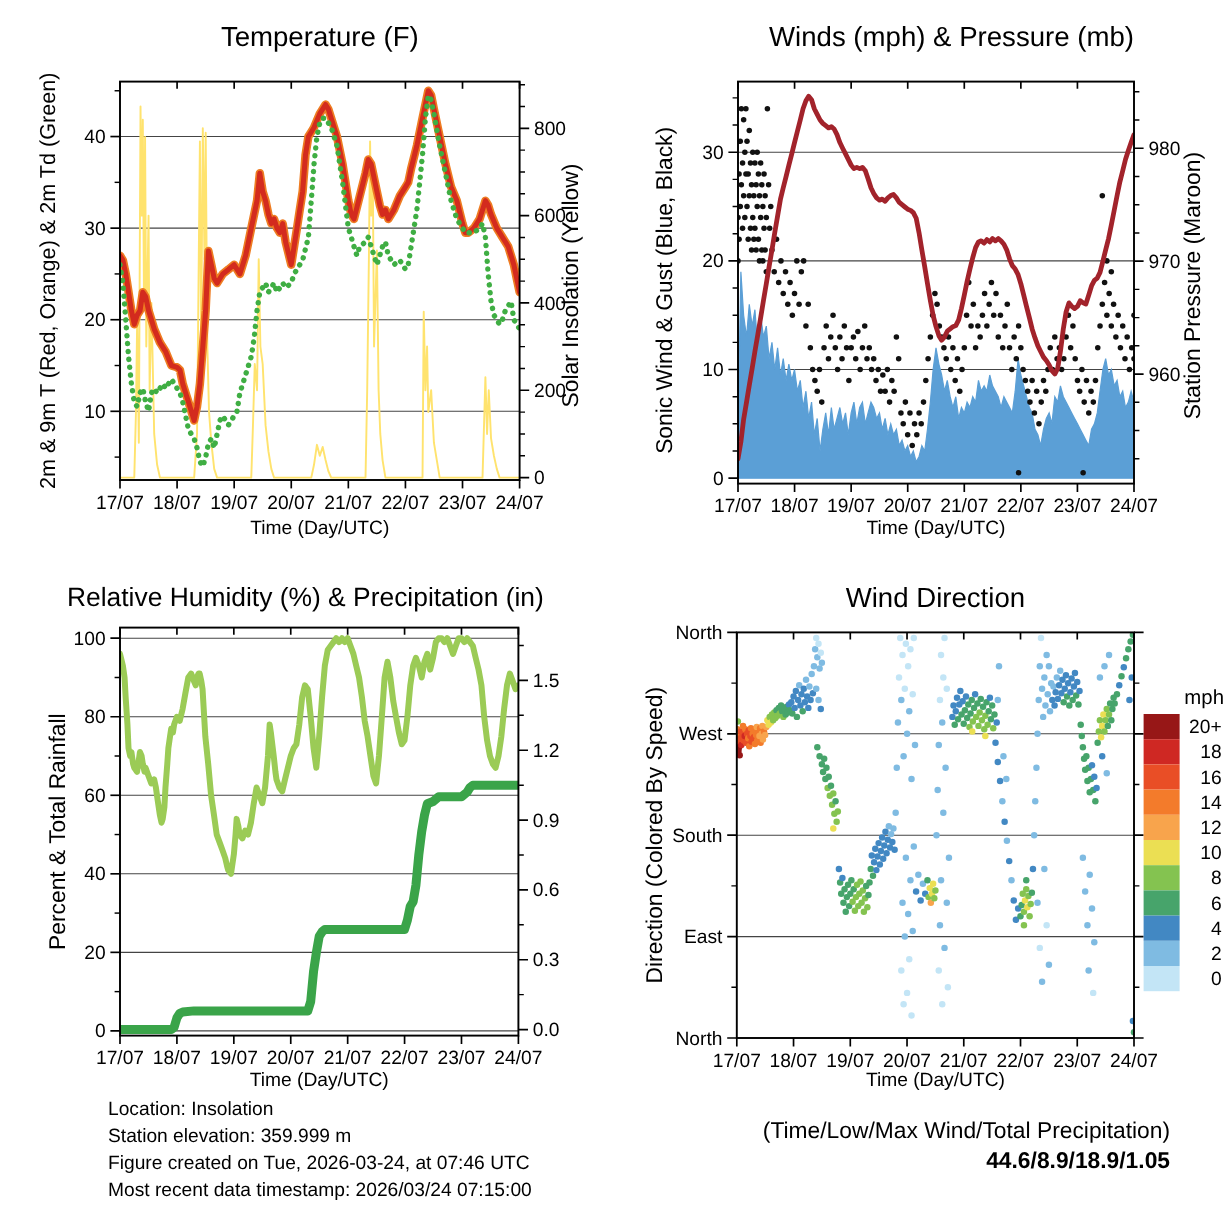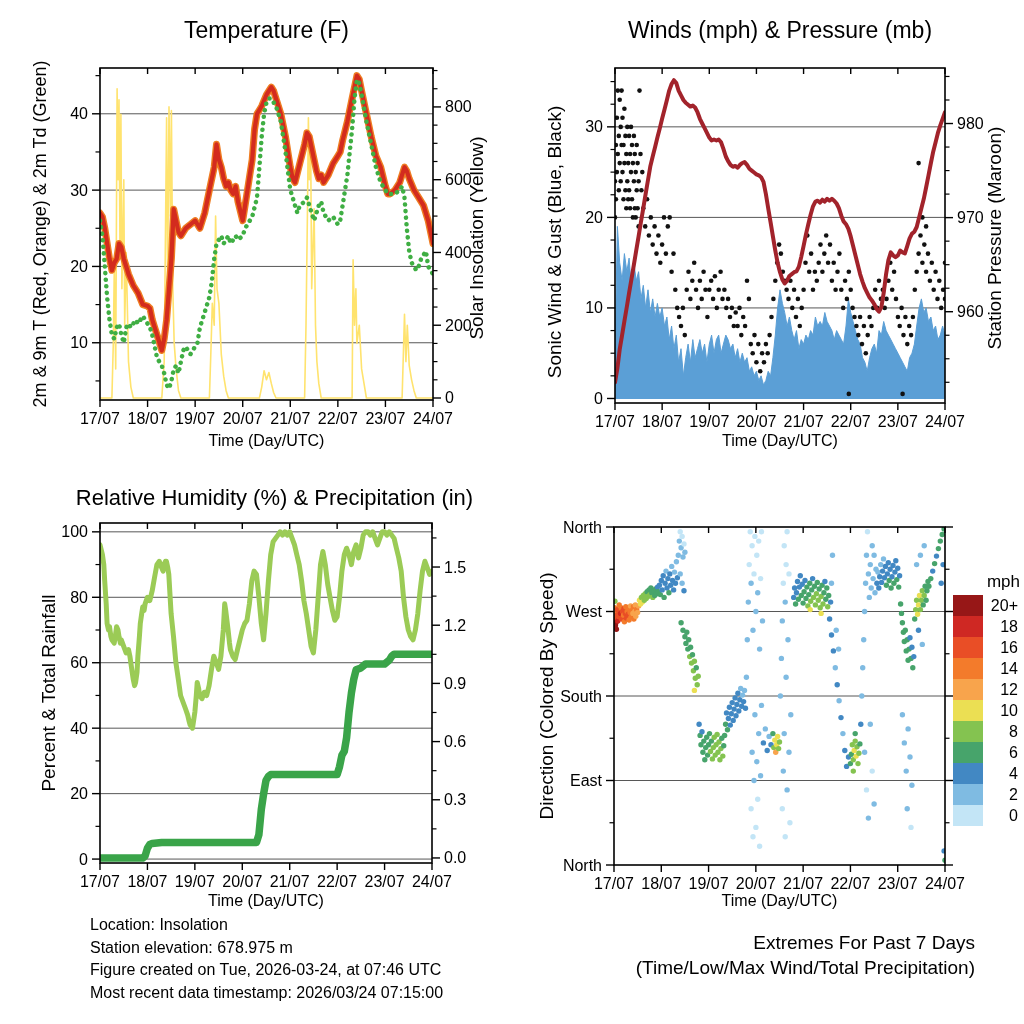--- a/index.html
+++ b/index.html
@@ -97,21 +97,21 @@
       <line x1="433" x2="437.5" y1="234.27287671232875" y2="234.27287671232875" stroke="#000" stroke-width="1.2"></line>
       <line x1="433" x2="437.5" y1="216.08109589041095" y2="216.08109589041095" stroke="#000" stroke-width="1.2"></line>
       <line x1="433" x2="437.5" y1="197.88931506849315" y2="197.88931506849315" stroke="#000" stroke-width="1.2"></line>
       <line x1="433" x2="437.5" y1="161.50575342465754" y2="161.50575342465754" stroke="#000" stroke-width="1.2"></line>
       <line x1="433" x2="437.5" y1="143.31397260273974" y2="143.31397260273974" stroke="#000" stroke-width="1.2"></line>
       <line x1="433" x2="437.5" y1="125.12219178082194" y2="125.12219178082194" stroke="#000" stroke-width="1.2"></line>
       <line x1="433" x2="437.5" y1="88.73863013698633" y2="88.73863013698633" stroke="#000" stroke-width="1.2"></line>
       <line x1="433" x2="437.5" y1="70.54684931506847" y2="70.54684931506847" stroke="#000" stroke-width="1.2"></line>
     </svg>
 
-  <div class="chart-title" style="left:615px;width:330px;top:18px;">Winds (mph) &amp; Pressure (mb)</div>
+  <div class="chart-title" style="left:615px;width:330px;top:18px;text-align:right;">Winds (mph) &amp; Pressure (mb)</div>
   <div class="vlabel" style="left:544px;top:417px;width:350px;">Sonic Wind &amp; Gust (Blue, Black)</div>
   <div class="vlabel" style="left:984px;top:412px;width:348px;">Station Pressure (Maroon)</div>
   <div class="xlabel" style="left:615px;width:330px;top:432px;">Time (Day/UTC)</div>
   <svg class="panel-svg" style="left:512px;top:0;" width="512" height="470" viewBox="0 0 512 470">
       <line x1="103" x2="433" y1="307.93243243243245" y2="307.93243243243245" stroke="#444" stroke-width="0.9"></line>
       <line x1="103" x2="433" y1="217.3918918918919" y2="217.3918918918919" stroke="#444" stroke-width="0.9"></line>
       <line x1="103" x2="433" y1="126.85135135135135" y2="126.85135135135135" stroke="#444" stroke-width="0.9"></line>
       <clipPath id="cp-winds">
         <rect x="103" y="68" width="330" height="335"></rect>
       </clipPath>
@@ -398,21 +398,21 @@
       <line x1="433" x2="437.5" y1="288.19662921348277" y2="288.19662921348277" stroke="#000" stroke-width="1.2"></line>
       <line x1="433" x2="437.5" y1="264.6713483146064" y2="264.6713483146064" stroke="#000" stroke-width="1.2"></line>
       <line x1="433" x2="437.5" y1="241.14606741573002" y2="241.14606741573002" stroke="#000" stroke-width="1.2"></line>
       <line x1="433" x2="437.5" y1="194.09550561797724" y2="194.09550561797724" stroke="#000" stroke-width="1.2"></line>
       <line x1="433" x2="437.5" y1="170.57022471910082" y2="170.57022471910082" stroke="#000" stroke-width="1.2"></line>
       <line x1="433" x2="437.5" y1="147.04494382022446" y2="147.04494382022446" stroke="#000" stroke-width="1.2"></line>
       <line x1="433" x2="437.5" y1="99.99438202247171" y2="99.99438202247171" stroke="#000" stroke-width="1.2"></line>
       <line x1="433" x2="437.5" y1="76.4691011235953" y2="76.4691011235953" stroke="#000" stroke-width="1.2"></line>
     </svg>
 
-  <div class="chart-title" style="left:48px;width:453px;top:486px;font-size:22px;">Relative Humidity (%) &amp; Precipitation (in)</div>
+  <div class="chart-title" style="left:28px;width:453px;top:486px;font-size:22px;">Relative Humidity (%) &amp; Precipitation (in)</div>
   <div class="vlabel" style="left:38px;top:866px;width:346px;">Percent &amp; Total Rainfall</div>
   <div class="xlabel" style="left:100px;width:332px;top:892px;">Time (Day/UTC)</div>
   <svg class="panel-svg" style="left:0;top:470px;" width="512" height="554" viewBox="0 0 512 554">
       <line x1="100" x2="432" y1="389.07314725697785" y2="389.07314725697785" stroke="#444" stroke-width="0.9"></line>
       <line x1="100" x2="432" y1="323.6256015399423" y2="323.6256015399423" stroke="#444" stroke-width="0.9"></line>
       <line x1="100" x2="432" y1="258.1780558229067" y2="258.1780558229067" stroke="#444" stroke-width="0.9"></line>
       <line x1="100" x2="432" y1="192.73051010587105" y2="192.73051010587105" stroke="#444" stroke-width="0.9"></line>
       <line x1="100" x2="432" y1="127.28296438883541" y2="127.28296438883541" stroke="#444" stroke-width="0.9"></line>
       <line x1="100" x2="432" y1="61.8354186717998" y2="61.8354186717998" stroke="#444" stroke-width="0.9"></line>
       <clipPath id="cp-humidity">
@@ -477,20 +477,21 @@
       <line x1="432" x2="440" y1="97.02738163148888" y2="97.02738163148888" stroke="#000" stroke-width="1.4"></line>
       <text x="444" y="102.52738163148888" text-anchor="start" class="tick">1.5</text>
       <line x1="432" x2="436.5" y1="358.86423274386766" y2="358.86423274386766" stroke="#000" stroke-width="1.2"></line>
       <line x1="432" x2="436.5" y1="300.6782658300057" y2="300.6782658300057" stroke="#000" stroke-width="1.2"></line>
       <line x1="432" x2="436.5" y1="242.49229891614377" y2="242.49229891614377" stroke="#000" stroke-width="1.2"></line>
       <line x1="432" x2="436.5" y1="184.3063320022818" y2="184.3063320022818" stroke="#000" stroke-width="1.2"></line>
       <line x1="432" x2="436.5" y1="126.12036508841987" y2="126.12036508841987" stroke="#000" stroke-width="1.2"></line>
       <line x1="432" x2="436.5" y1="67.934398174558" y2="67.934398174558" stroke="#000" stroke-width="1.2"></line>
     </svg>
 
+  <div class="chart-title" style="left:614px;width:331px;top:486px;">Wind Direction</div>
   <div class="vlabel" style="left:536px;top:872px;width:352px;">Direction (Colored By Speed)</div>
   <div class="xlabel" style="left:614px;width:331px;top:892px;">Time (Day/UTC)</div>
   <svg class="panel-svg" style="left:512px;top:470px;" width="512" height="554" viewBox="0 0 512 554">
       <line x1="102" x2="433" y1="310.5" y2="310.5" stroke="#444" stroke-width="0.9"></line>
       <line x1="102" x2="433" y1="226" y2="226" stroke="#444" stroke-width="0.9"></line>
       <line x1="102" x2="433" y1="141.5" y2="141.5" stroke="#444" stroke-width="0.9"></line>
       <clipPath id="cp-direction">
         <rect x="102" y="57" width="331" height="338"></rect>
       </clipPath>
       <g clip-path="url(#cp-direction)">
@@ -959,23 +960,23 @@
       <rect x="441" y="293" width="30" height="21" fill="#4288c3"></rect>
       <text x="506" y="309" text-anchor="end" class="tick">4</text>
       <rect x="441" y="314" width="30" height="21" fill="#7fbbe2"></rect>
       <text x="506" y="330" text-anchor="end" class="tick">2</text>
       <rect x="441" y="335" width="30" height="21" fill="#c3e5f6"></rect>
       <text x="506" y="351" text-anchor="end" class="tick">0</text>
     </svg>
 
   <div id="footer-left">
     <div>Location: Insolation</div>
-    <div>Station elevation: 678.975 m</div>
+    <div>Station elevation: 359.999 m</div>
     <div>Figure created on Tue, 2026-03-24, at 07:46 UTC</div>
     <div>Most recent data timestamp: 2026/03/24 07:15:00</div>
   </div>
 
   <div id="extremes">
-    <div>Extremes For Past 7 Days</div>
     <div>(Time/Low/Max Wind/Total Precipitation)</div>
+    <div class="vals">44.6/8.9/18.9/1.05</div>
   </div>
 
 </div>
 
 </body></html>

